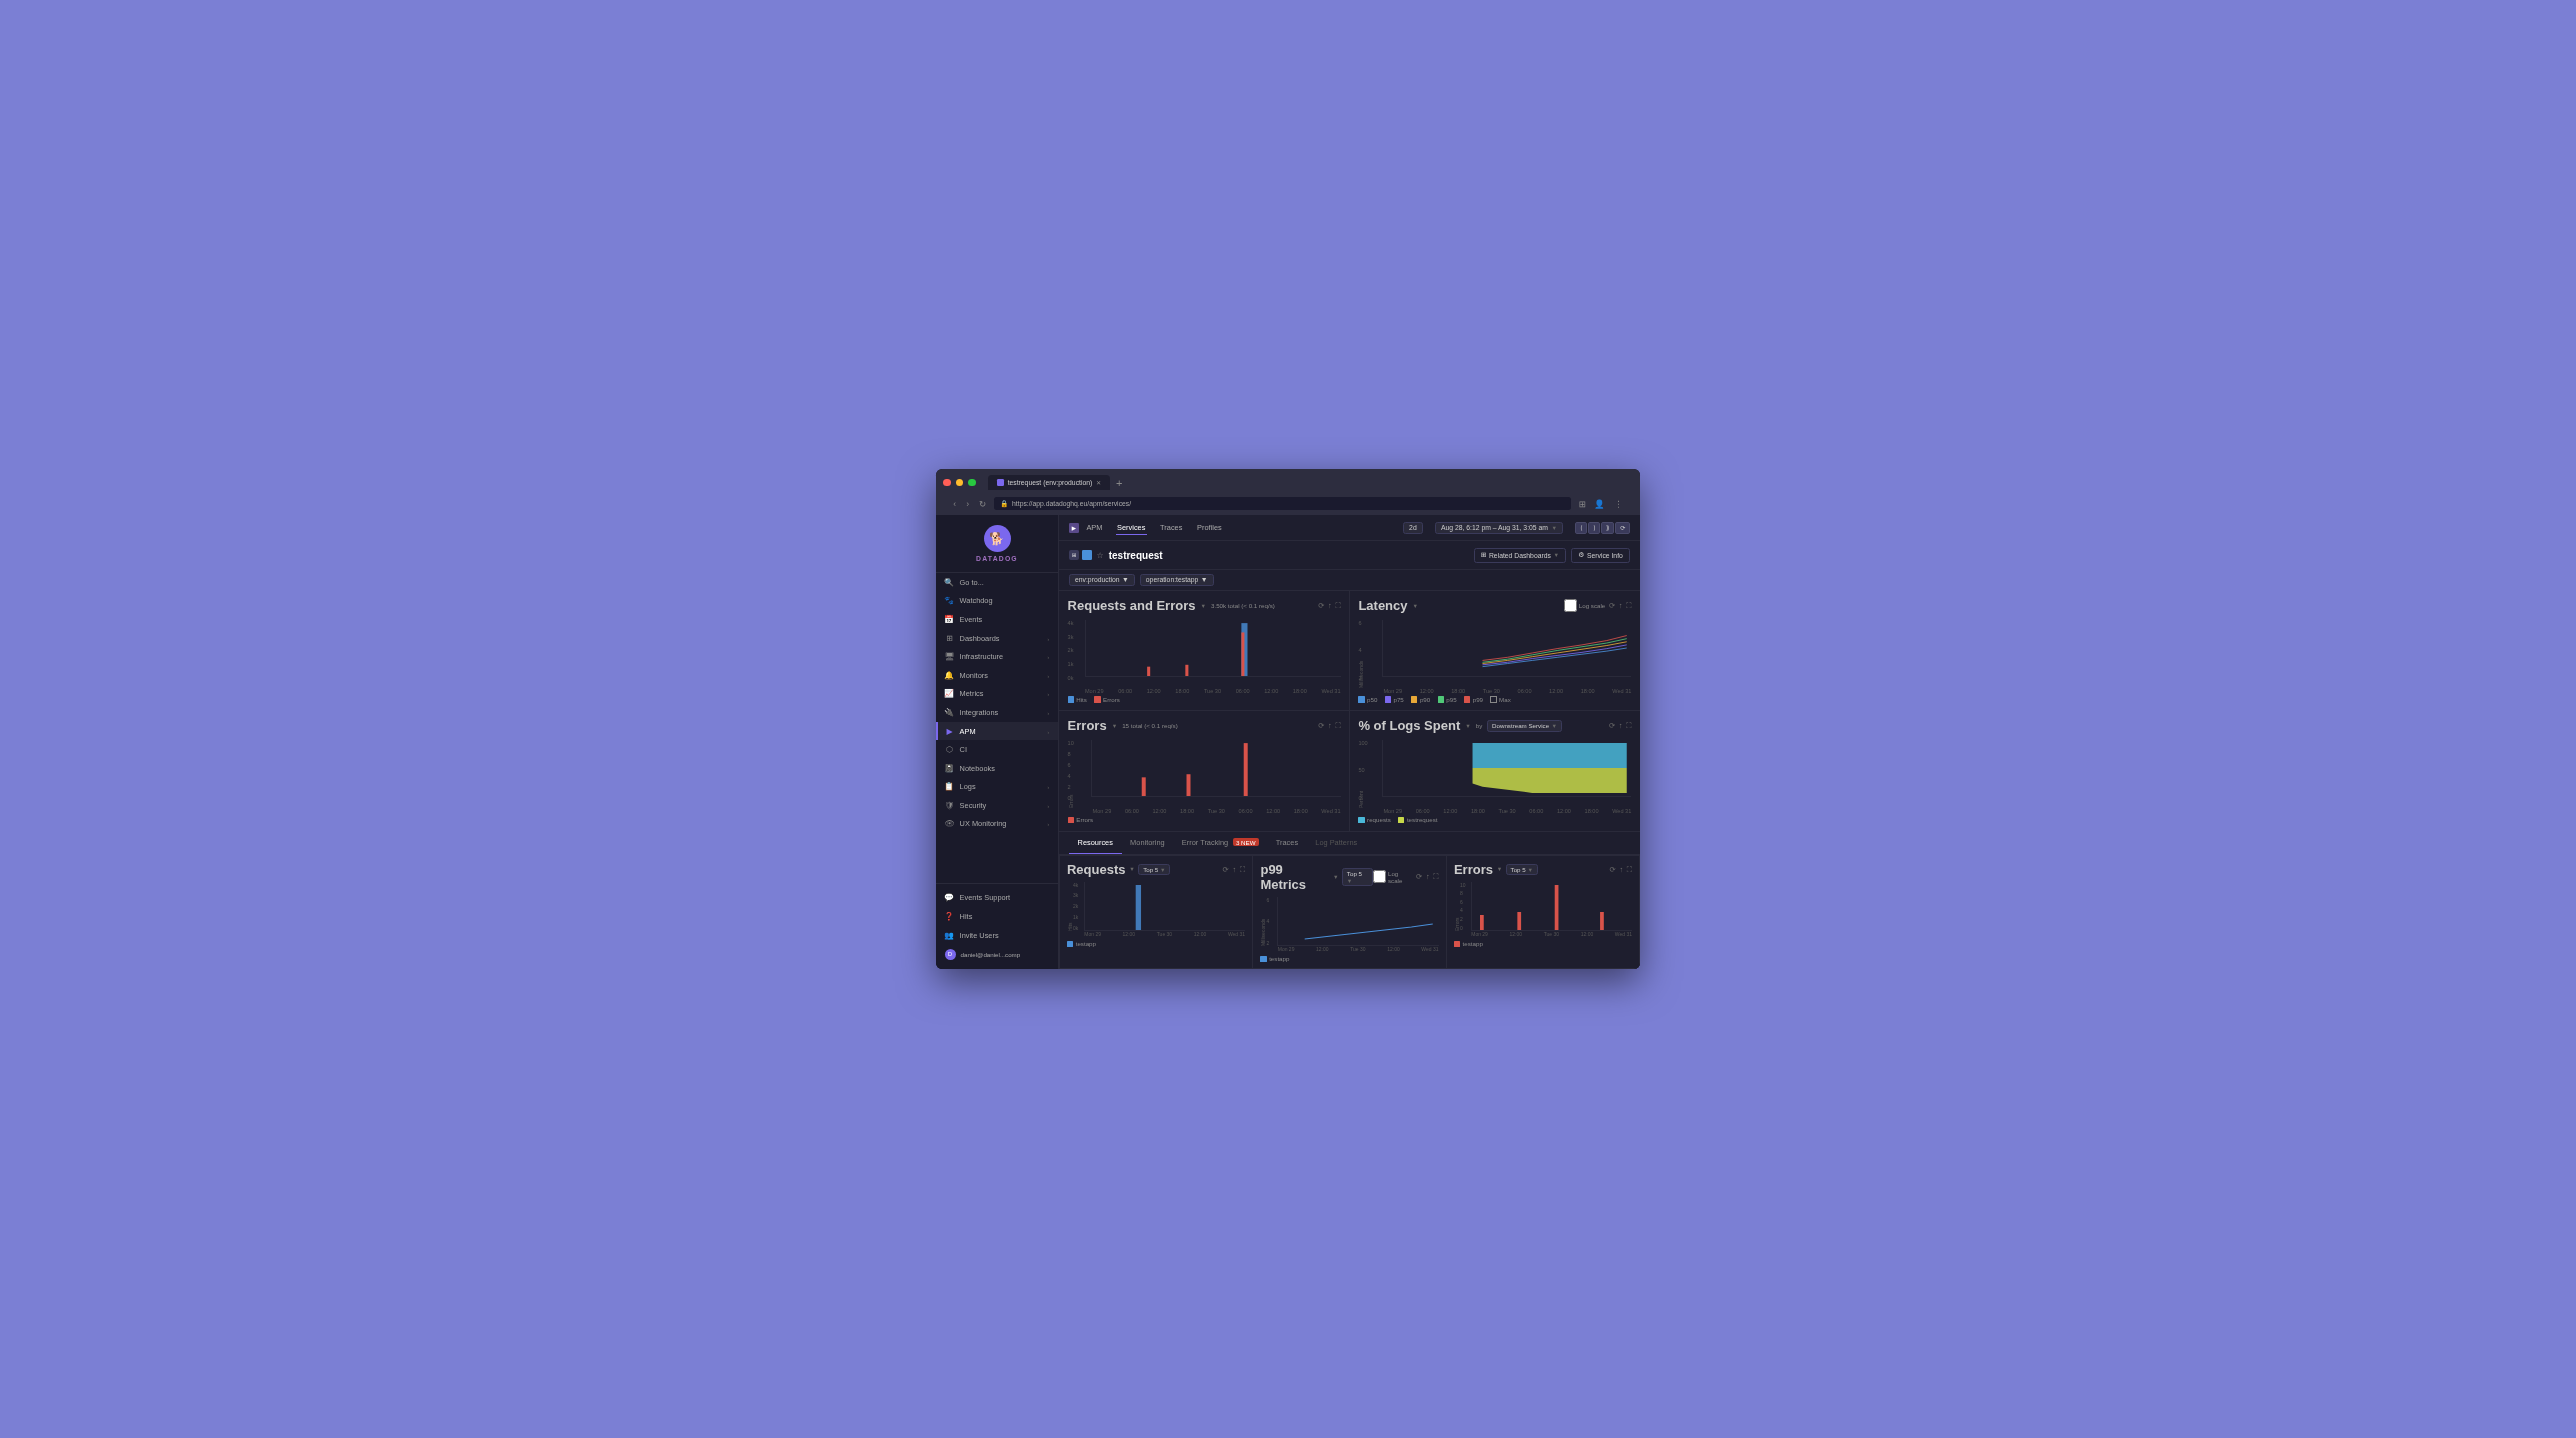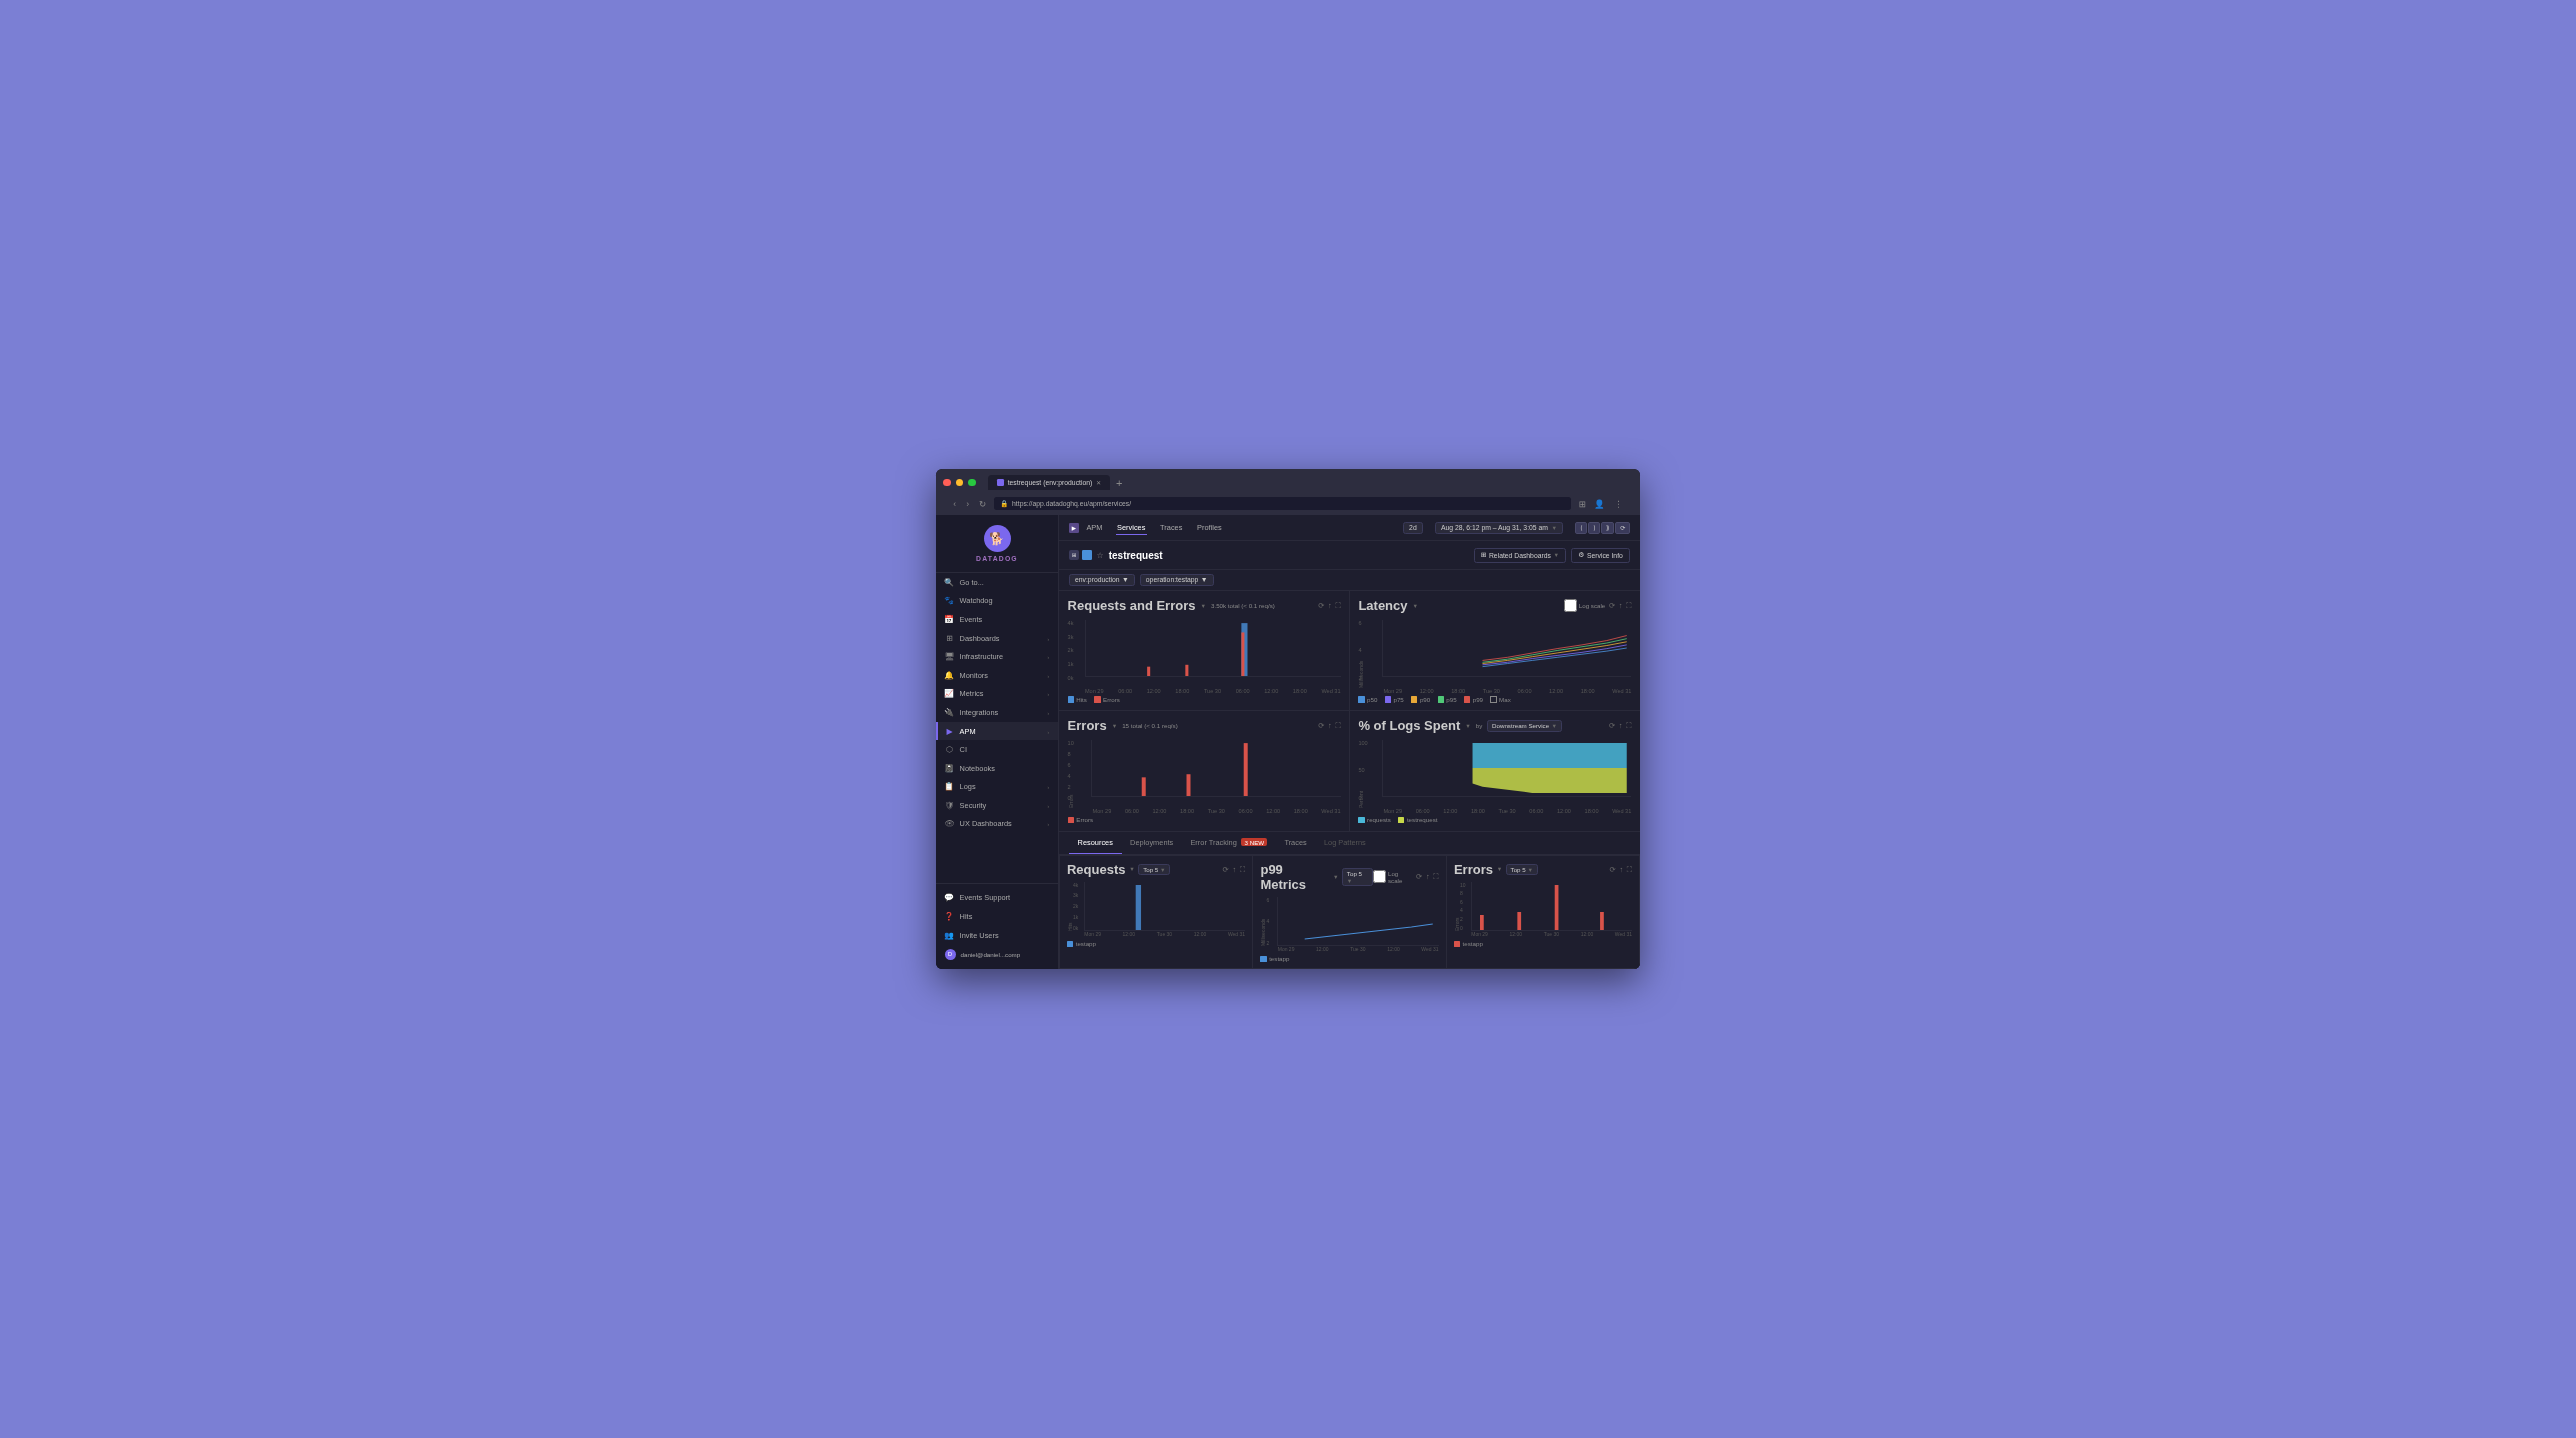--- a/index.html
+++ b/index.html
@@ -482,21 +482,21 @@
           <span>Logs</span>
           <span class="nav-arrow">›</span>
         </div>
         <div class="nav-item">
           <div class="nav-icon">🛡</div>
           <span>Security</span>
           <span class="nav-arrow">›</span>
         </div>
         <div class="nav-item">
           <div class="nav-icon">👁</div>
-          <span>UX Dashboards</span>
+          <span>UX Monitoring</span>
           <span class="nav-arrow">›</span>
         </div>
       </div>
       <div class="sidebar-bottom">
         <div class="nav-item">
           <div class="nav-icon">💬</div>
           <span>Events Support</span>
         </div>
         <div class="nav-item">
           <div class="nav-icon">❓</div>
@@ -818,21 +818,21 @@
             </div>
           </div>
         </div>
 
         <div class="tabs-section">
           <div class="tabs-bar">
             <div class="tab-item active">
               <span>Resources</span>
             </div>
             <div class="tab-item">
-              <span>Deployments</span>
+              <span>Monitoring</span>
             </div>
             <div class="tab-item">
               <span>Error Tracking</span>
               <span class="tab-badge">3 NEW</span>
             </div>
             <div class="tab-item">
               <span>Traces</span>
             </div>
             <div class="tab-item" style="color:#555;">
               <span>Log Patterns</span>

